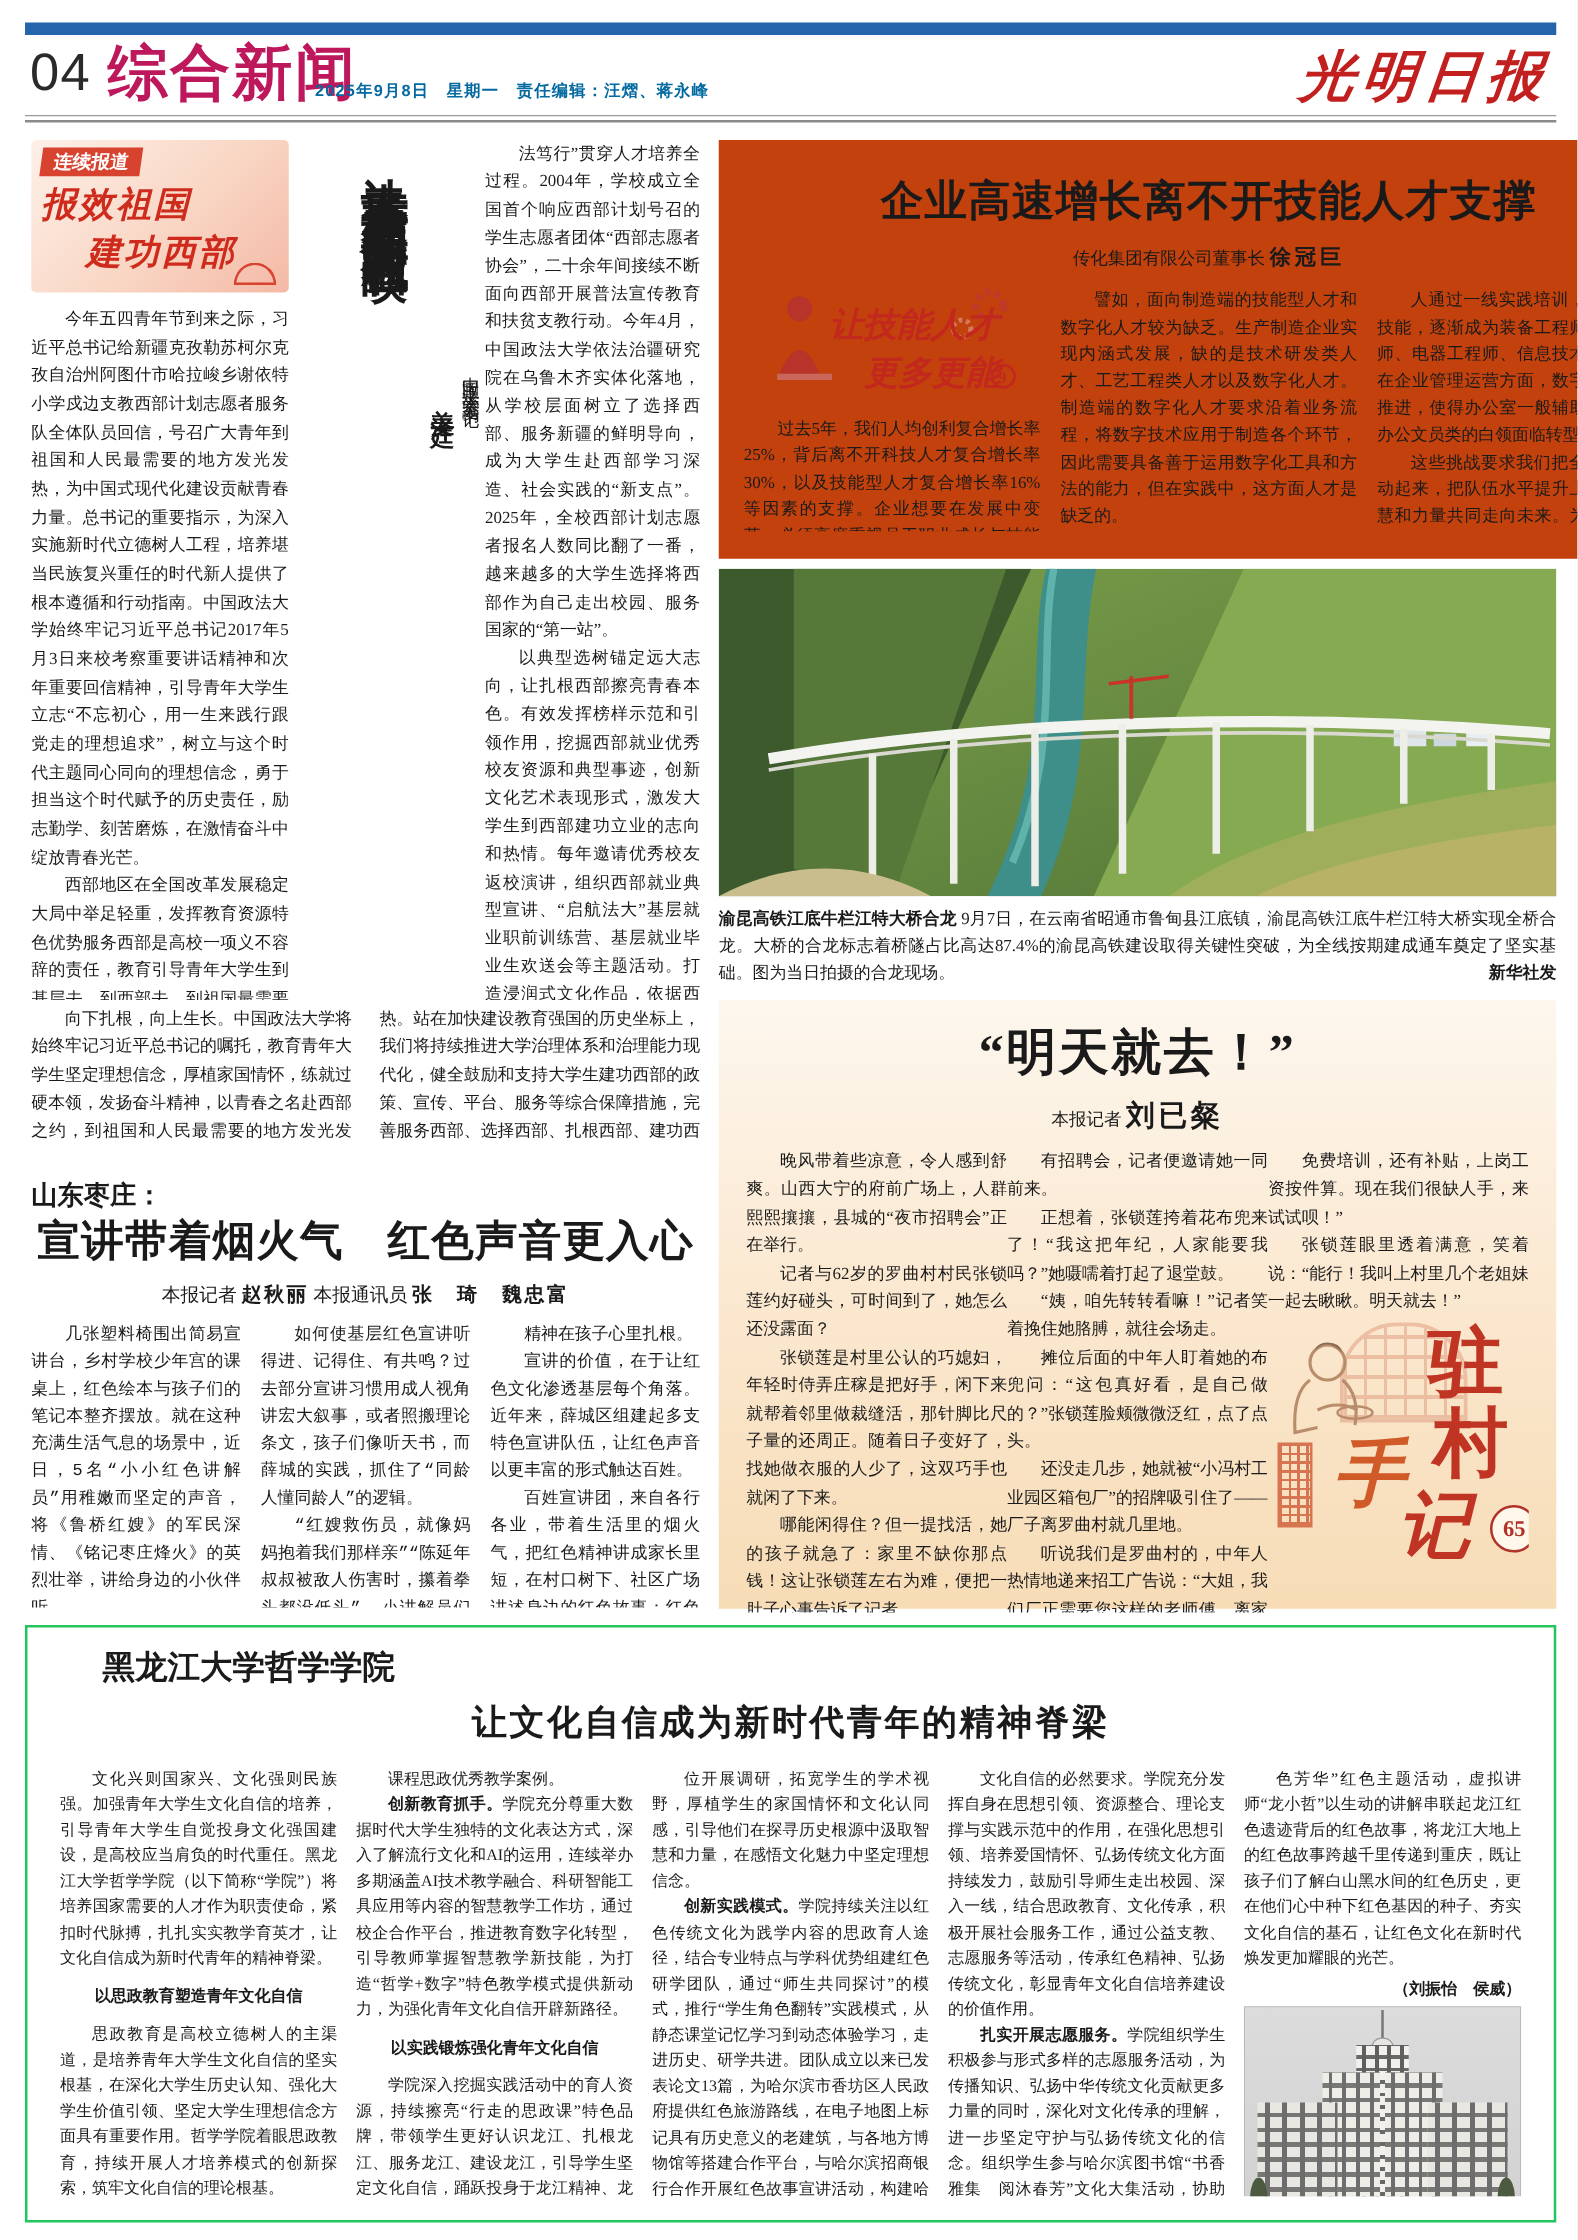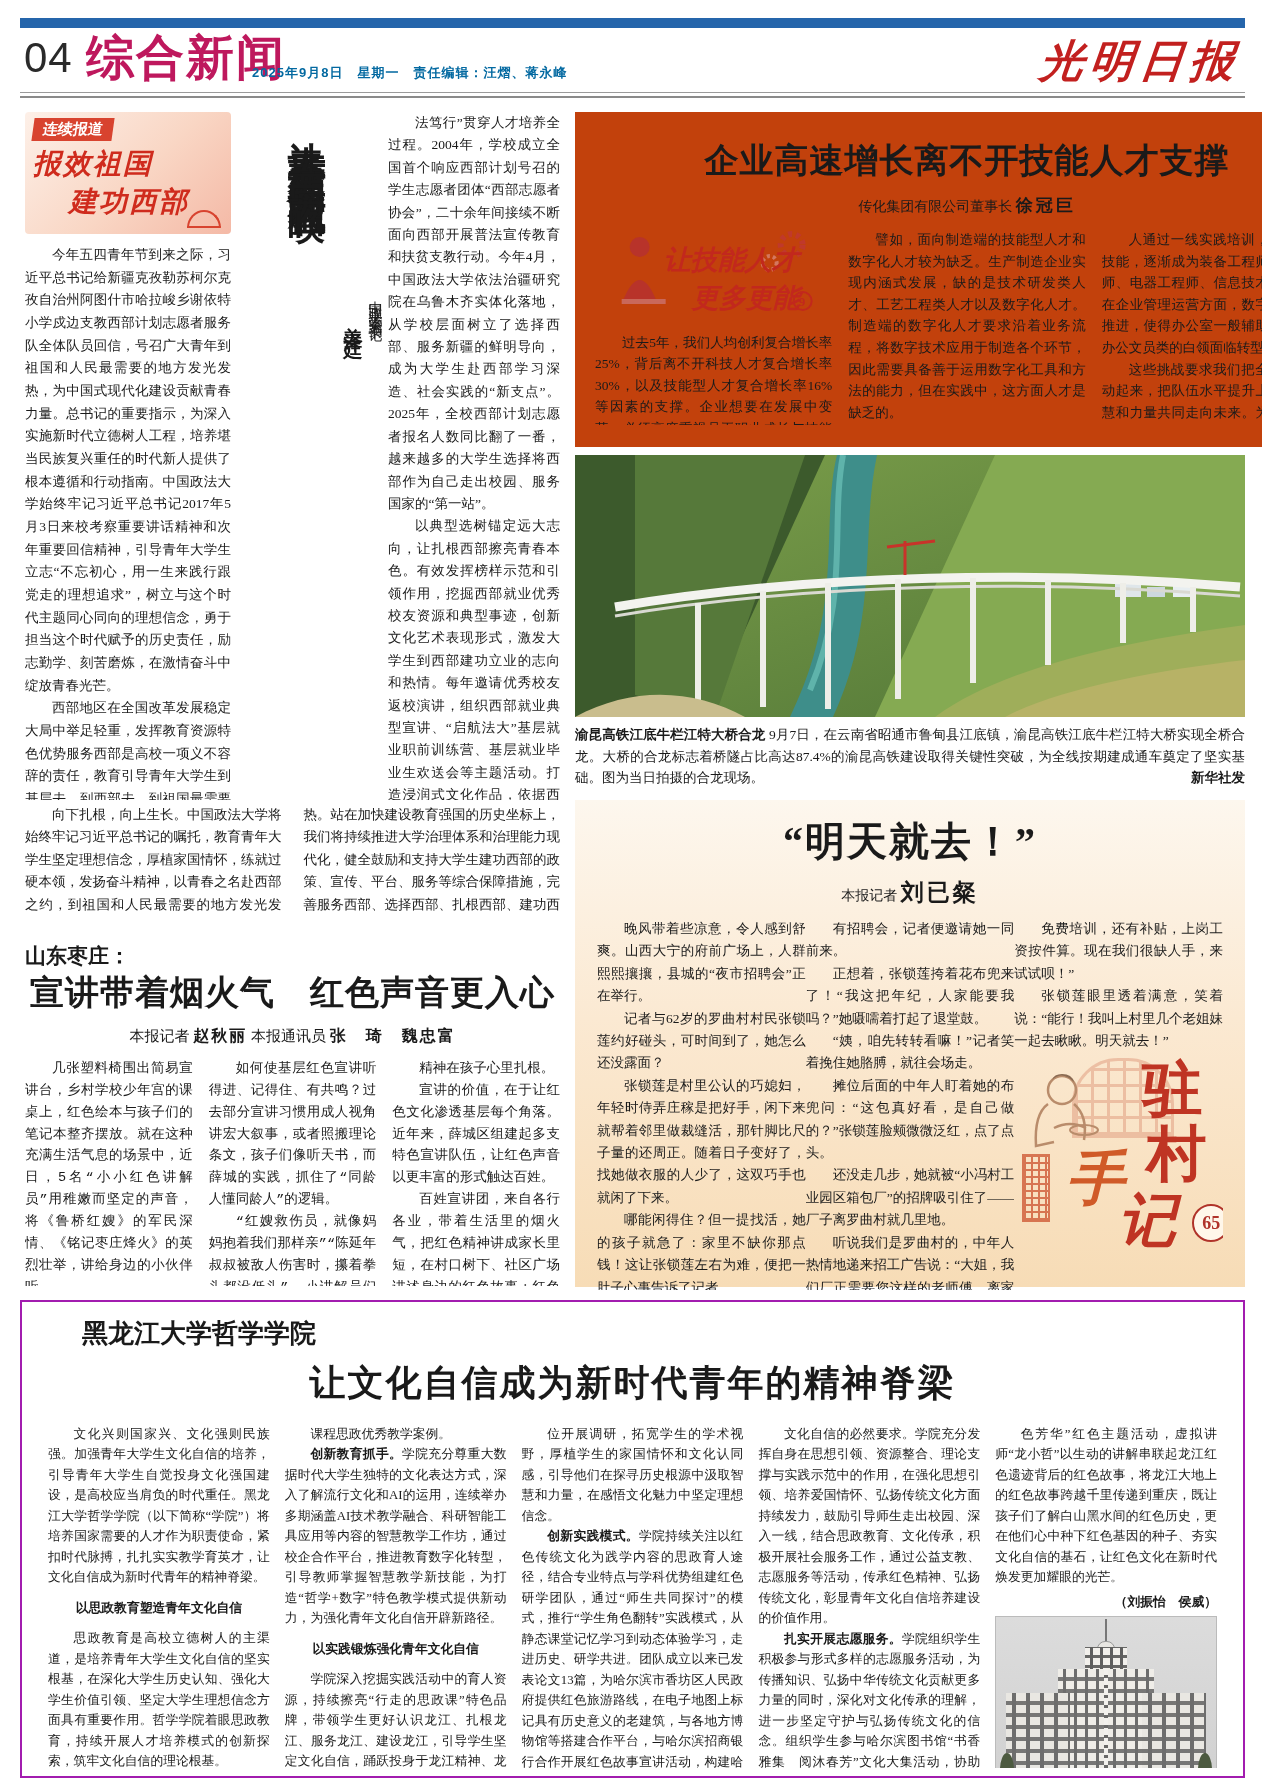--- a/index.html
+++ b/index.html
@@ -78,24 +78,24 @@
       background:repeating-linear-gradient(0deg,#cf5b37 0 2px,transparent 2px 7px),
                  repeating-linear-gradient(90deg,#cf5b37 0 2px,transparent 2px 7px);border:2px solid #cf5b37;}
   .zc-char{position:absolute;font-weight:900;line-height:1;}
   .zc-c0{left:128px;top:2px;font-size:60px;color:#bf3423;}
   .zc-c1{left:132px;top:66px;font-size:60px;color:#bf3423;}
   .zc-c2{left:52px;top:92px;font-size:58px;color:#d05a28;font-style:italic;}
   .zc-c3{left:104px;top:134px;font-size:58px;color:#bf3423;font-style:italic;}
   .zc-issue{position:absolute;left:178px;top:146px;width:34px;height:34px;border:2px solid #b0332a;
       border-radius:50%;color:#b0332a;font-size:18px;font-weight:700;display:flex;align-items:center;justify-content:center;background:#fff7ea;}
   
-  .feature-box{position:absolute;left:20px;top:1300px;width:1225px;height:478px;border:2px solid #a21caf;
+  .feature-box{position:absolute;left:20px;top:1300px;width:1225px;height:478px;border:2px solid #22c55e;
       box-sizing:border-box;padding:14px 26px;}
   .ft-kicker{font-family:"Liberation Sans",sans-serif;font-size:26px;font-weight:900;margin-left:34px;}
-  .ft-headline{text-align:center;font-size:36px;font-weight:900;letter-spacing:2px;margin-top:8px;}
+  .ft-headline{text-align:center;font-size:28px;font-weight:900;letter-spacing:2px;margin-top:8px;}
   .ft-cols{display:flex;gap:15px;margin-top:16px;height:344px;}
   .ft-cols>div{flex:1;overflow:hidden;font-size:12.8px;line-height:1.6;}
   .ft-credit{text-align:right;font-weight:700;text-indent:0;margin:4px 0;}
   .campus-photo{position:relative;width:100%;height:196px;background:linear-gradient(#dcdcdc,#cfcfcf);
       border:1px solid #bbb;box-sizing:border-box;overflow:hidden;}
   .cp-wing{position:absolute;bottom:26px;height:92px;width:64px;background:#e9e7e2;
       background-image:repeating-linear-gradient(90deg,transparent 0 6px,#6d6d6d 6px 10px,transparent 10px 14px),
                        repeating-linear-gradient(0deg,transparent 0 8px,rgba(90,90,90,.8) 8px 12px);}
   .cp-wing.l{left:10px;} .cp-wing.r{right:10px;}
   .cp-mid{position:absolute;bottom:26px;height:116px;width:46px;background:#efede8;

